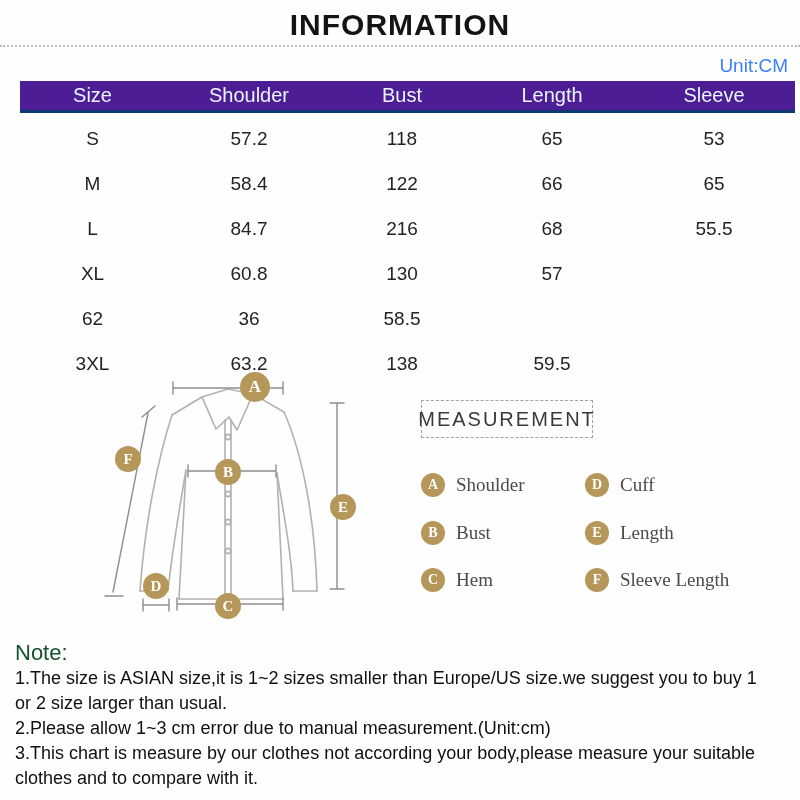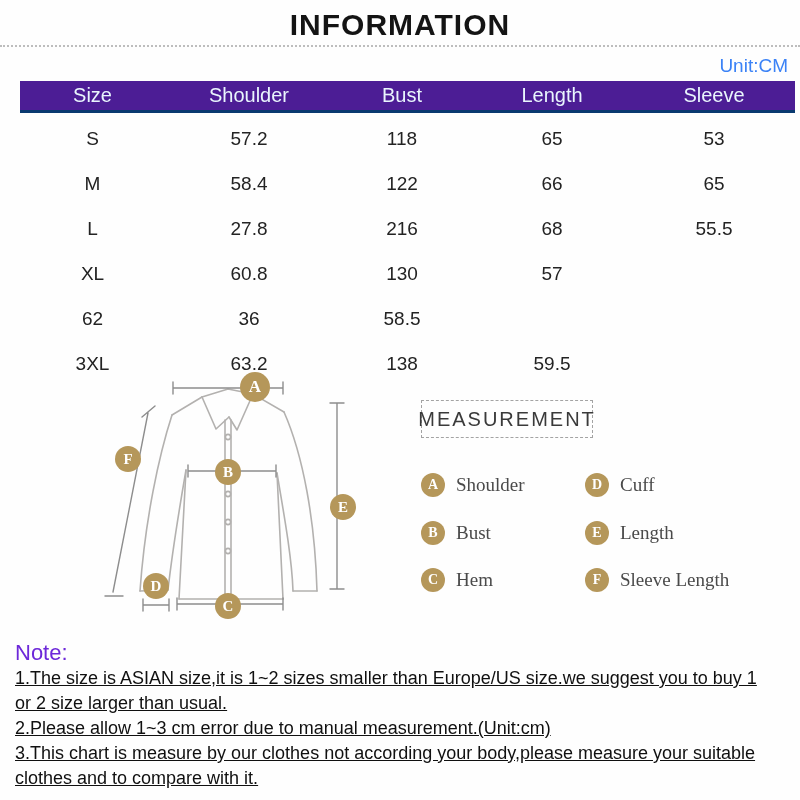--- a/index.html
+++ b/index.html
@@ -55,23 +55,23 @@
   .litem { position:absolute; display:flex; align-items:center; gap:11px; height:26px; }
   .lbadge {
     width:24px; height:24px; border-radius:50%; flex:0 0 24px;
     background:#b5975a; color:#fff;
     font-family:"Liberation Serif", serif; font-weight:bold; font-size:14px;
     display:flex; align-items:center; justify-content:center;
   }
   .llabel { font-family:"Liberation Serif", serif; font-size:19px; color:#4a4a4a; white-space:nowrap; }
 
   
-  .note-title { position:absolute; left:15px; top:640px; font-size:22px; color:#6d28d9; }
+  .note-title { position:absolute; left:15px; top:640px; font-size:22px; color:#14532d; }
   .notes { position:absolute; left:15px; top:666px; width:752px; font-size:18px; line-height:25px; color:#101010; }
-  .notes p { margin:0;text-decoration:underline; }
+  .notes p { margin:0; }
 </style>
 </head>
 <body>
 
 <div class="page">
 
   <div class="title">INFORMATION</div>
   <div class="dotted"></div>
   <div class="unit">Unit:CM</div>
 
@@ -93,21 +93,21 @@
     </div>
     <div class="tr">
       <div class="td">M</div>
       <div class="td">58.4</div>
       <div class="td">122</div>
       <div class="td">66</div>
       <div class="td">65</div>
     </div>
     <div class="tr">
       <div class="td">L</div>
-      <div class="td">27.8</div>
+      <div class="td">84.7</div>
       <div class="td">216</div>
       <div class="td">68</div>
       <div class="td">55.5</div>
     </div>
     <div class="tr">
       <div class="td">XL</div>
       <div class="td">60.8</div>
       <div class="td">130</div>
       <div class="td">57</div>
     </div>

